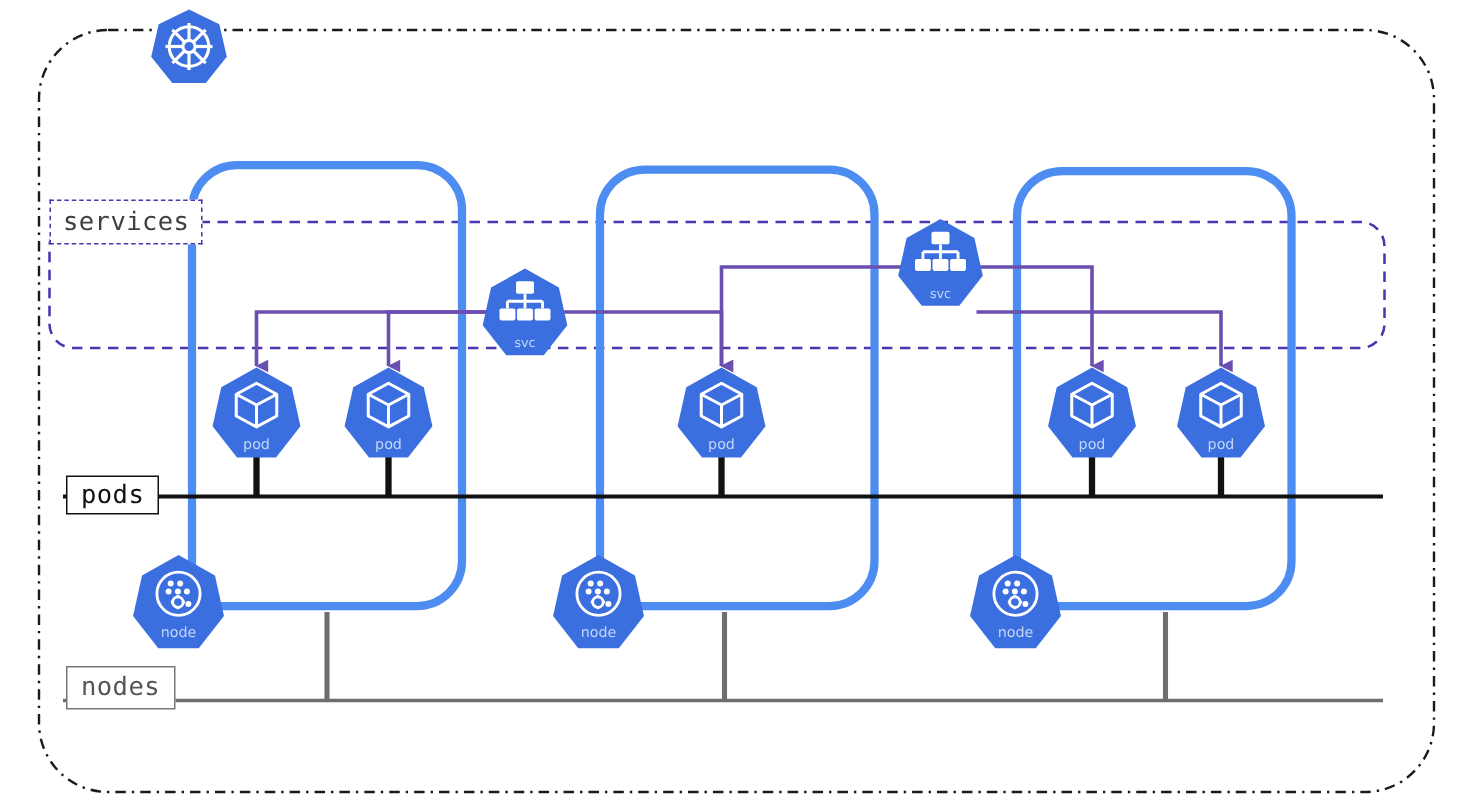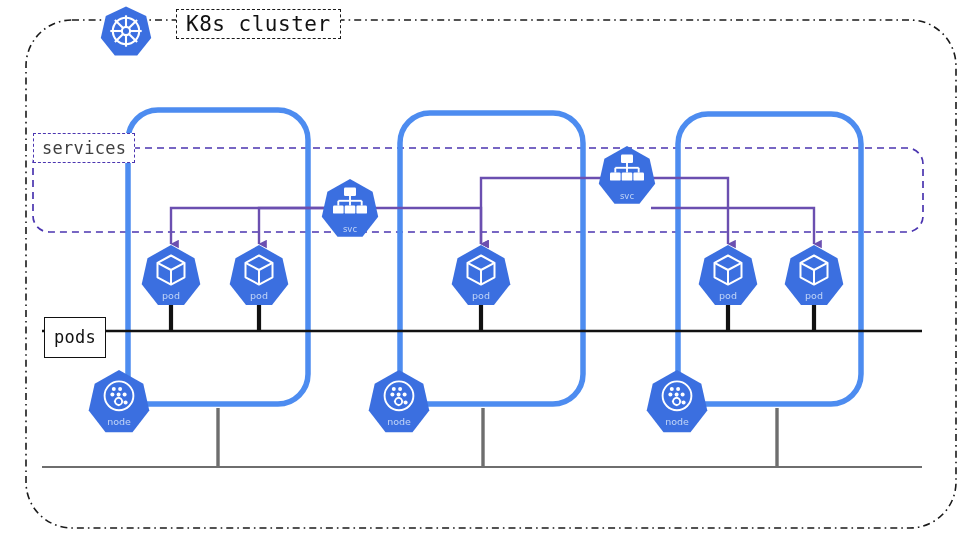--- a/index.html
+++ b/index.html
@@ -268,20 +268,20 @@
         <line x1="-0.4" y1="-1.3" x2="-0.4" y2="0.1"></line>
         <line x1="-0.4" y1="6.7" x2="-0.4" y2="8.1"></line>
         <line x1="-5.1" y1="3.4" x2="-3.7" y2="3.4"></line>
         <line x1="2.9" y1="3.4" x2="4.3" y2="3.4"></line>
       </g>
       <circle cx="6.6" cy="4.6" r="2.0" fill="#ffffff"></circle>
       <text x="0" y="26.5" fill="#c3d6f7" font-family="DejaVu Sans, Liberation Sans, sans-serif" font-size="9.5" text-anchor="middle">node</text>
     </g>
   </svg>
 
-  <div class="lbl lbl-cluster" style="left:176px; top:9px; height:30px;">K8s cluster</div>
 
   <div class="lbl lbl-services" style="left:33px; top:133px; height:30px;">services</div>
 
-  <div class="lbl lbl-pods" style="left:44px; top:317px; height:41px;">pods</div>
-
+  <div class="lbl lbl-pods" style="left:44px; top:317px; height:26px;">pods</div>
+
+  <div class="lbl lbl-nodes" style="left:44px; top:444px; height:29px;">nodes</div>
 
 </div>
 
 </body></html>

